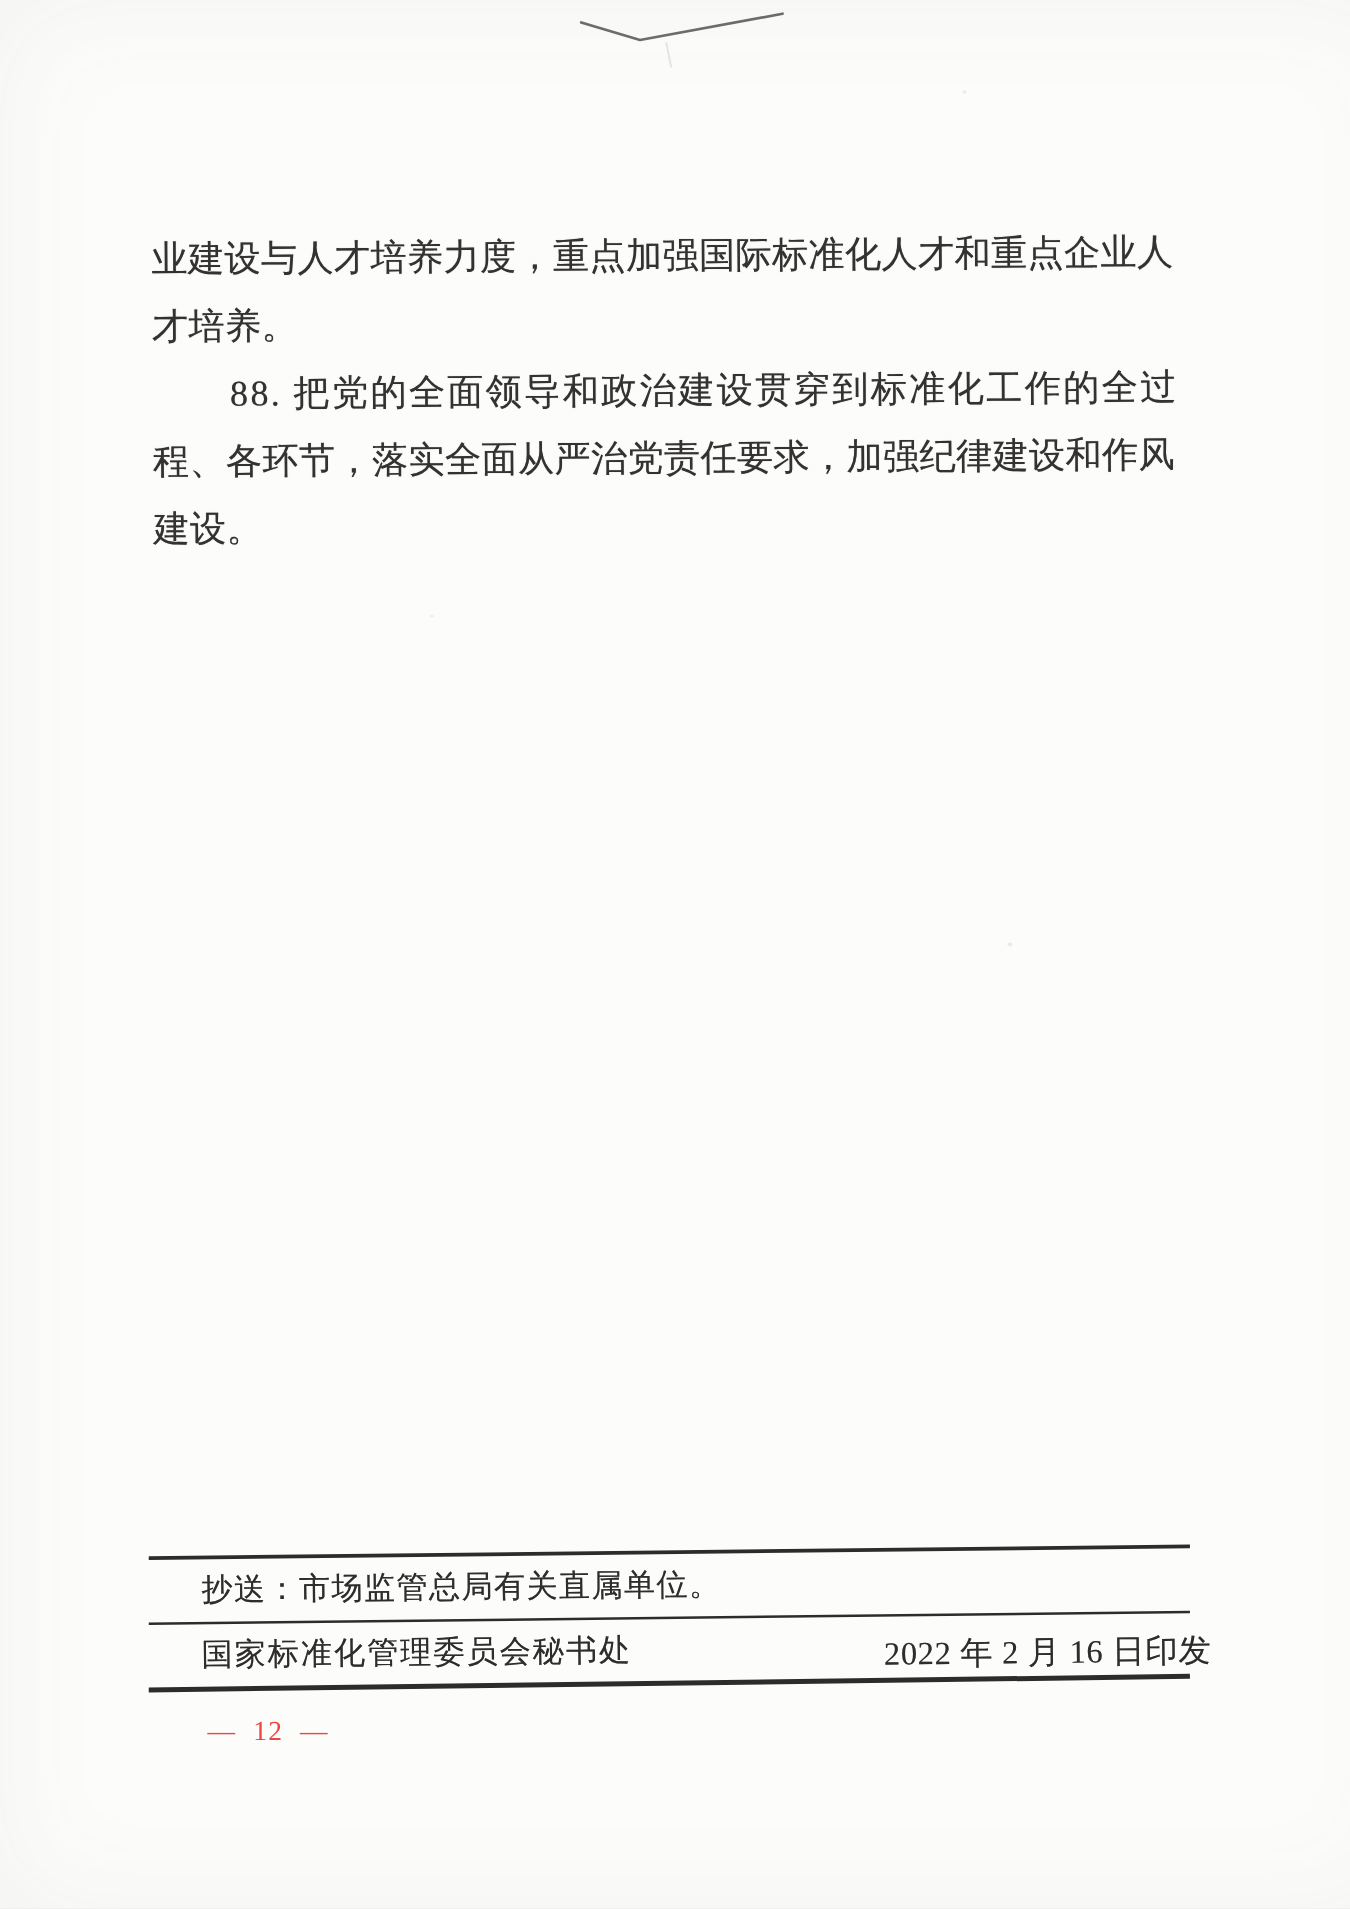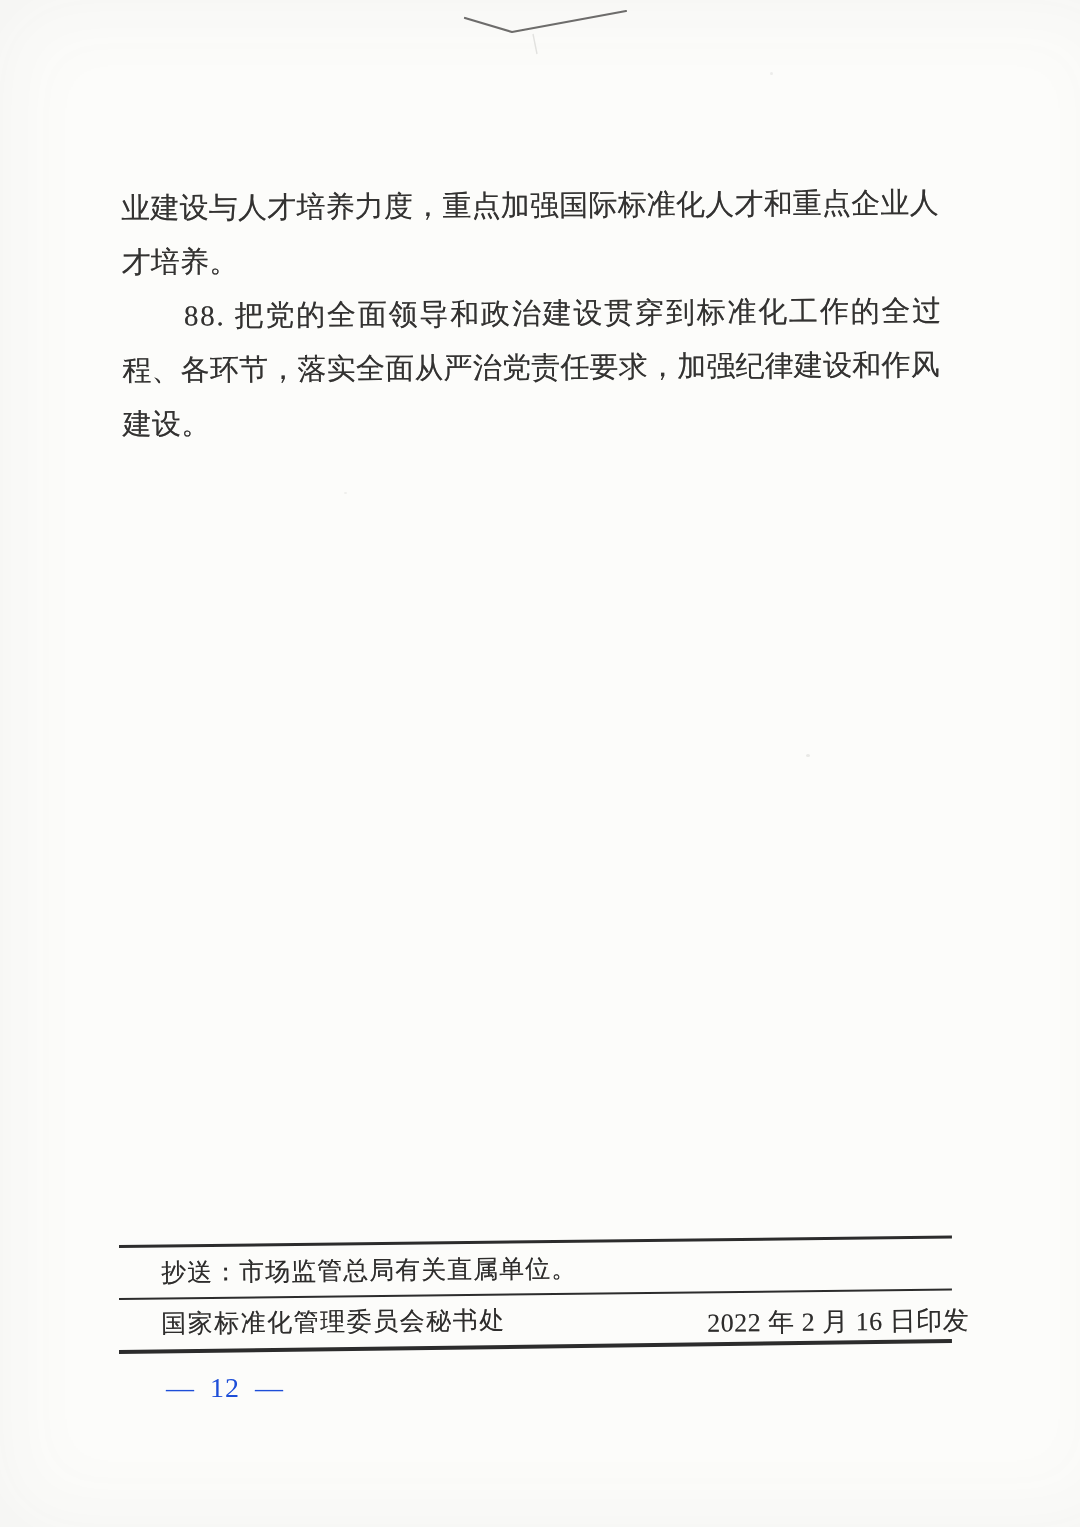--- a/index.html
+++ b/index.html
@@ -93,24 +93,24 @@
     color: #2e2d2c;
     transform: rotate(-0.6deg);
     transform-origin: 100% 0;
     white-space: nowrap;
     text-shadow: 0 0 0.5px rgba(45,45,45,0.5);
   }
   .page-number {
     position: absolute;
     left: 166px;
     top: 1372px;
-    font-size: 28px;
+    font-size: 22px;
     letter-spacing: 1px;
     word-spacing: 7px;
-    color: #1d4ed8;
+    color: #ef4444;
   }
 
   
   .speck {
     position: absolute;
     border-radius: 50%;
     background: #d9d9d6;
   }
   .sp1 { left: 806px; top: 754px; width: 4px; height: 3px; opacity: .55; }
   .sp2 { left: 770px; top: 72px;  width: 3px; height: 3px; opacity: .45; }

